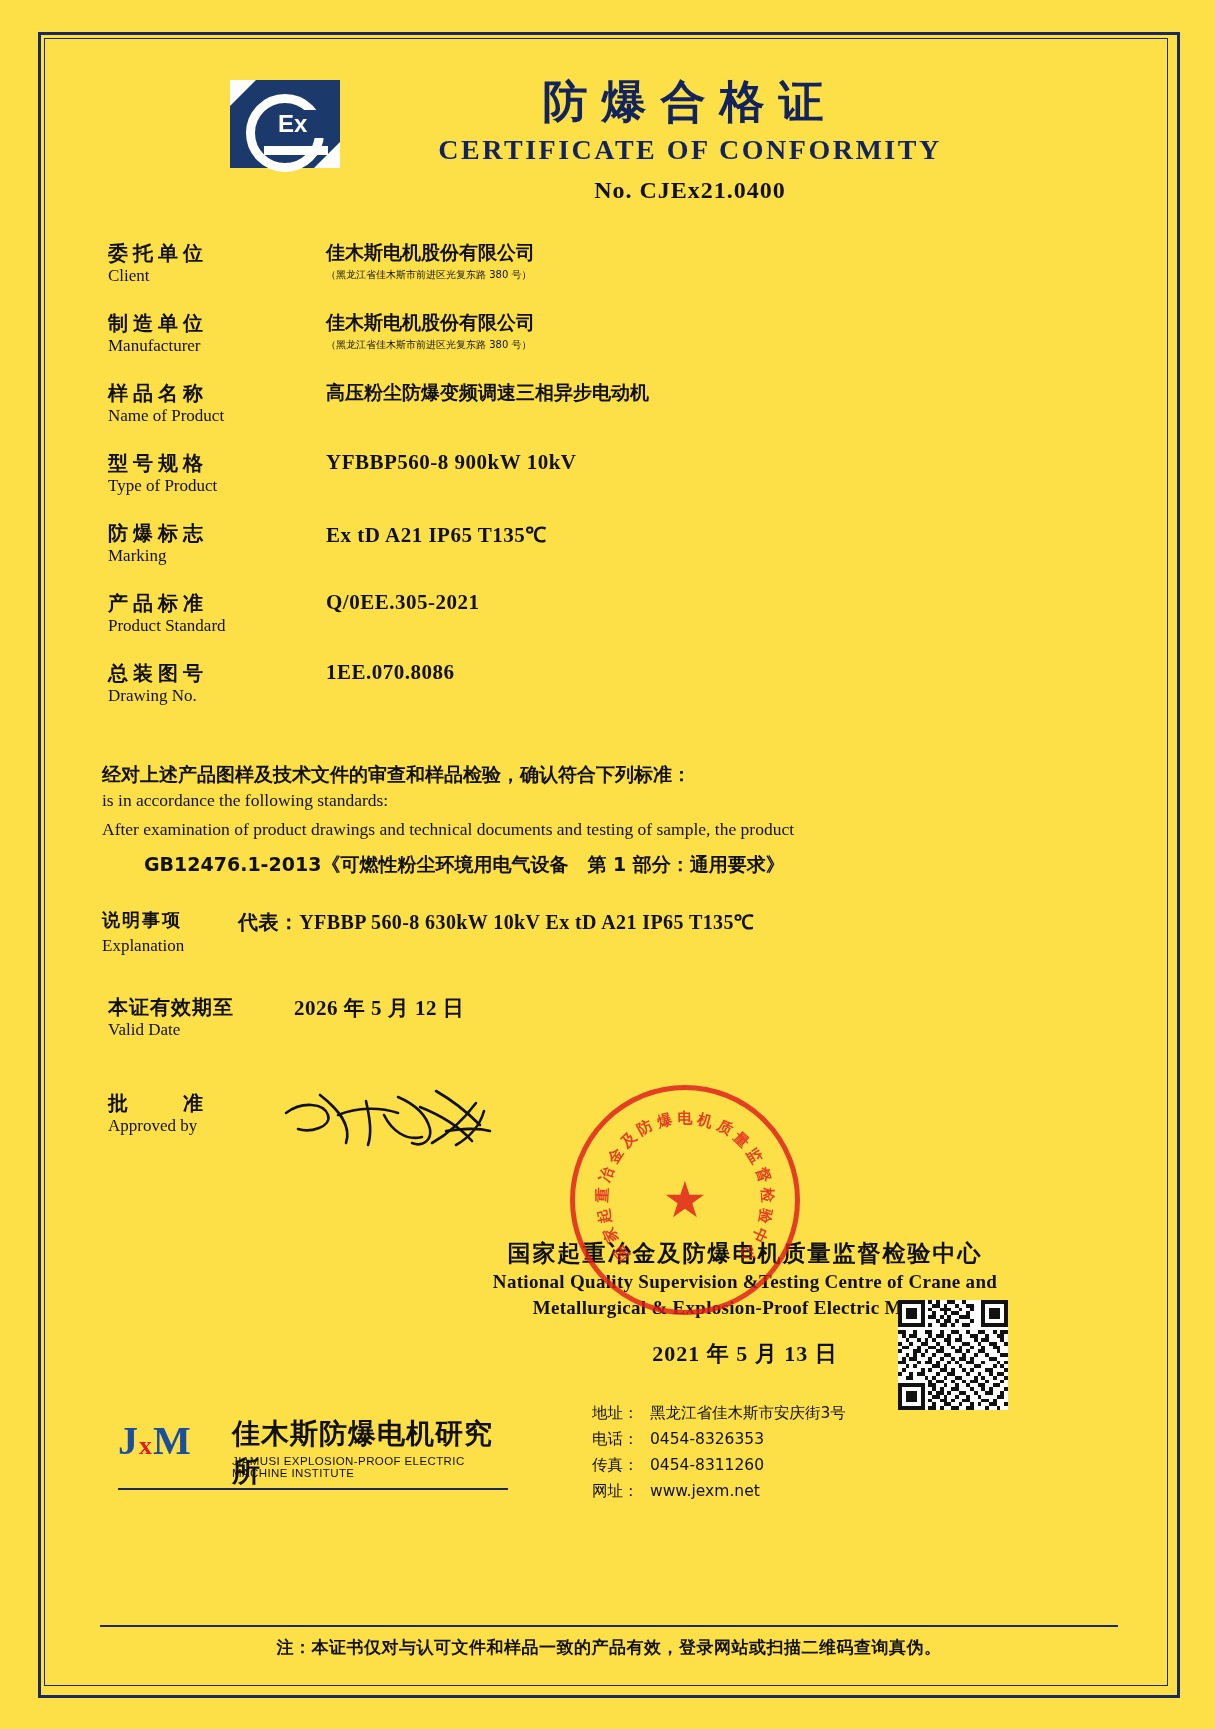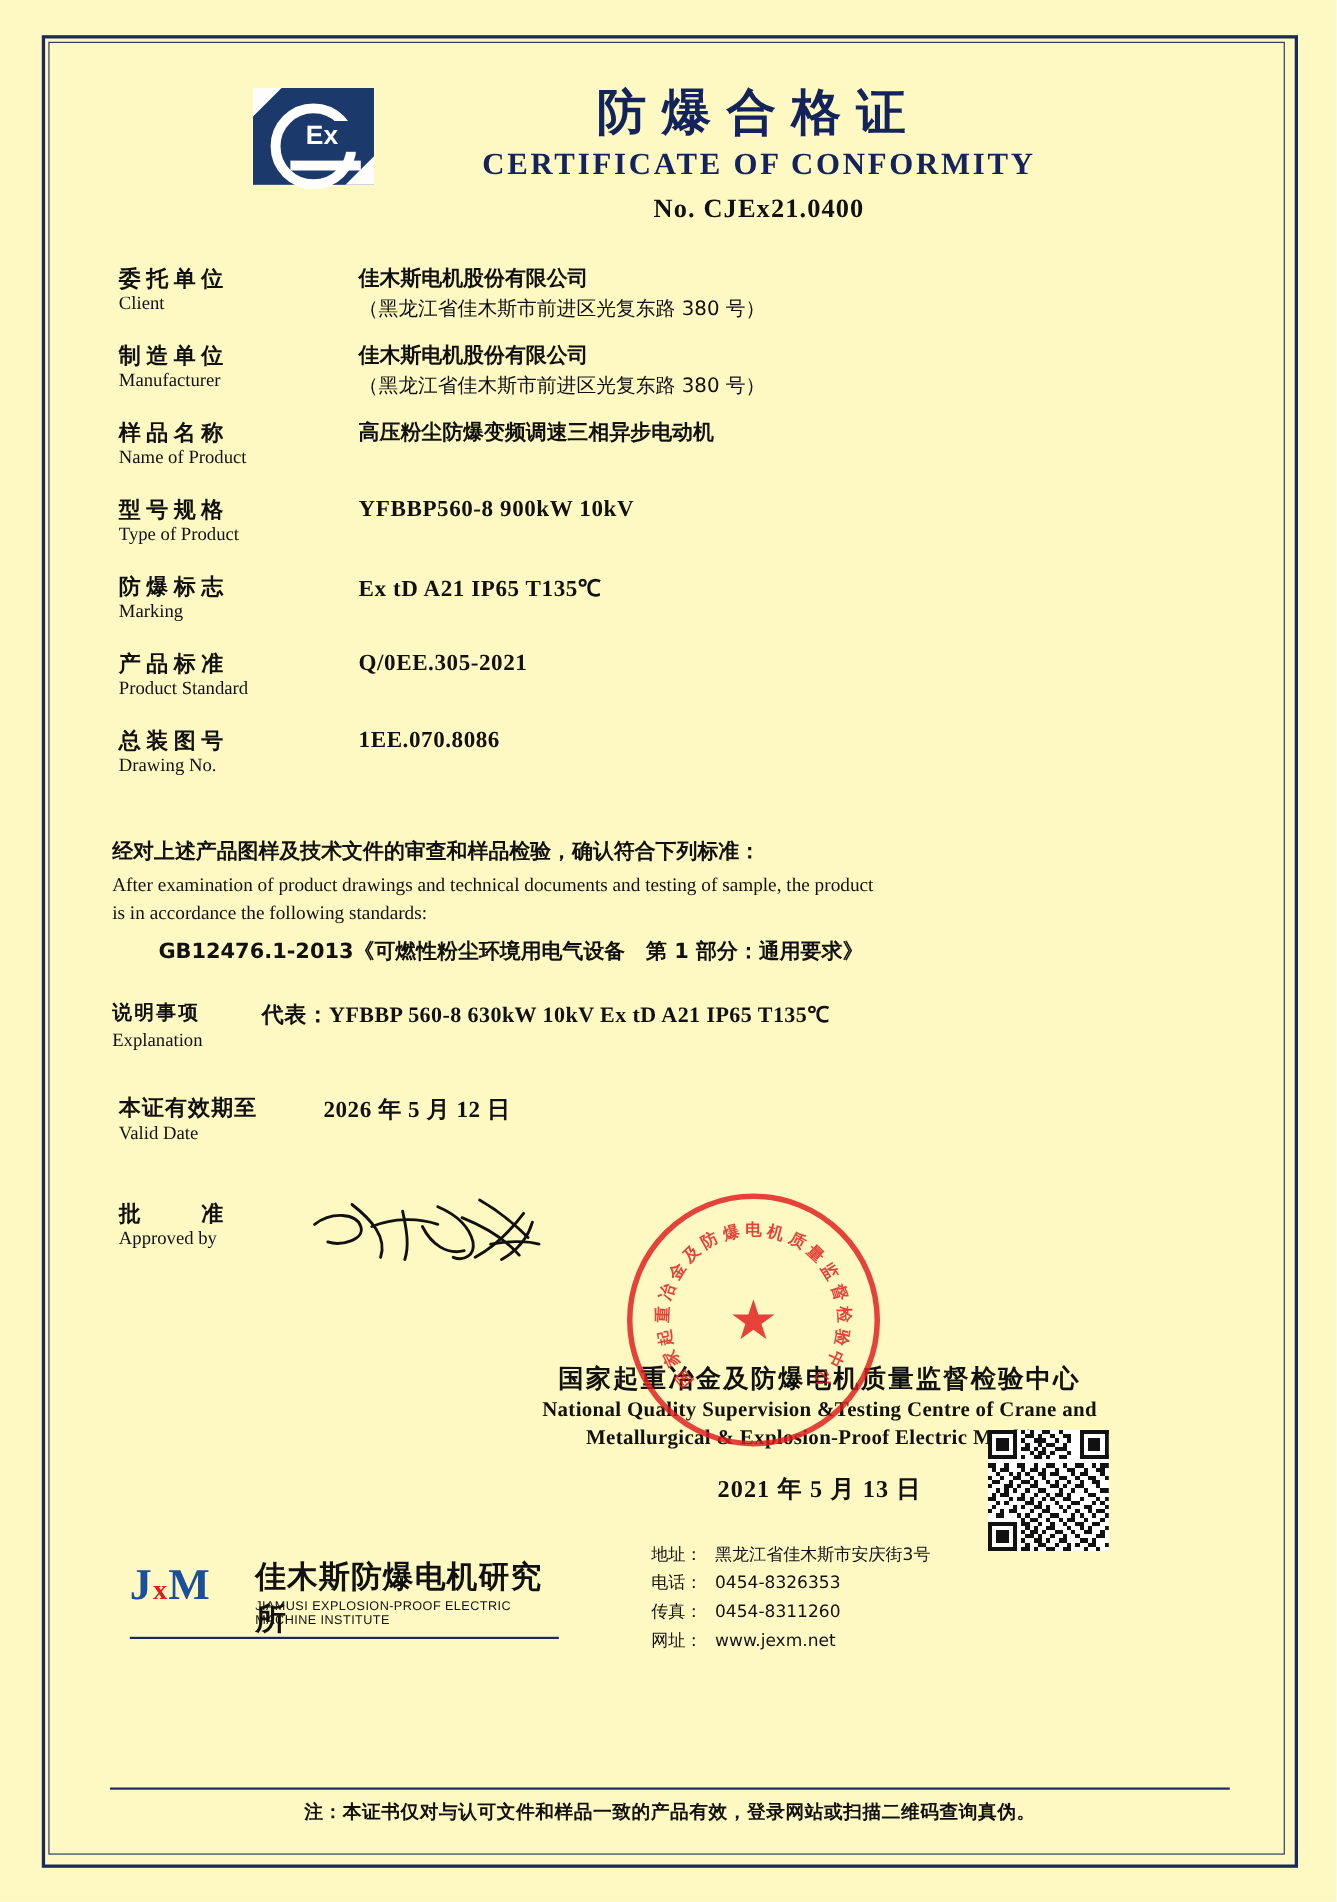--- a/index.html
+++ b/index.html
@@ -12,21 +12,21 @@
     height: 1729px;
     font-family: "Liberation Serif", serif;
     color: #111111;
     position: relative;
   }
   .page {
     position: absolute;
     left: 0; top: 0;
     width: 1215px;
     height: 1729px;
-    background: #fef9c3;
+    background: #fde047;
   }
   .border-outer {
     position: absolute;
     left: 38px; top: 32px;
     width: 1136px;
     height: 1660px;
     border: 3px solid #1b2a5e;
   }
   .border-inner {
     position: absolute;
@@ -168,21 +168,21 @@
   .f-value-main.serif {
     font-family: "Liberation Serif", serif;
     font-size: 21px;
     font-weight: bold;
     letter-spacing: 0.5px;
   }
   .f-value-sub {
     position: absolute;
     left: 218px; top: 28px;
     font-family: "DejaVu Sans", sans-serif;
-    font-size: 18px;
+    font-size: 10px;
     color: #111111;
   }
 
   
   .statement {
     position: absolute;
     left: 102px; top: 760px;
     width: 1010px;
   }
   .st-cn {
@@ -470,22 +470,22 @@
     <div class="field-row">
       <div class="f-label-cn">总装图号</div>
       <div class="f-label-en">Drawing No.</div>
       <div class="f-value-main serif">1EE.070.8086</div>
     </div>
 
   </div>
 
   <div class="statement">
     <div class="st-cn">经对上述产品图样及技术文件的审查和样品检验，确认符合下列标准：</div>
+    <div class="st-en" style="margin-top:0">is in accordance the following standards:</div>
     <div class="st-en">After examination of product drawings and technical documents and testing of sample, the product</div>
-    <div class="st-en" style="margin-top:0">is in accordance the following standards:</div>
     <div class="std-line">GB12476.1-2013《可燃性粉尘环境用电气设备　第 1 部分：通用要求》</div>
   </div>
 
   <div class="explanation">
     <div class="exp-label-cn">说明事项</div>
     <div class="exp-label-en">Explanation</div>
     <div class="exp-value">代表：YFBBP 560-8    630kW    10kV      Ex tD A21 IP65 T135℃</div>
   </div>
 
   <div class="valid field-row">

